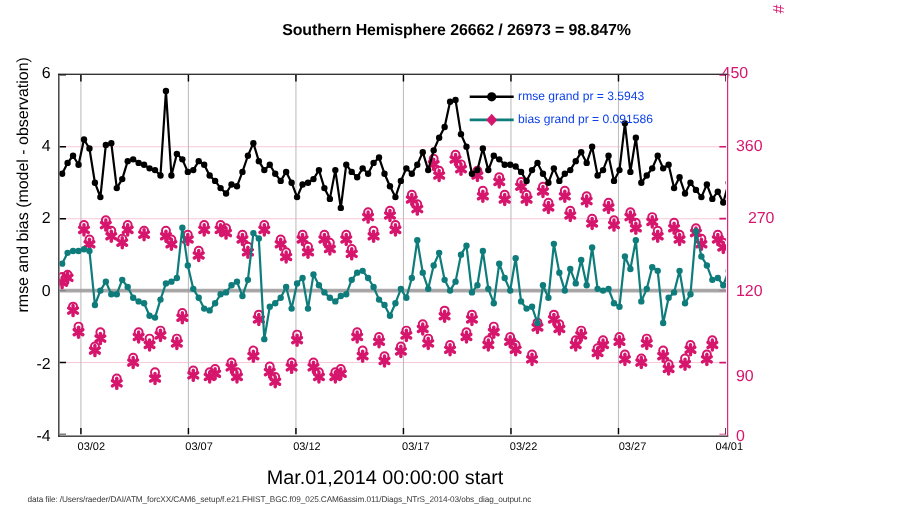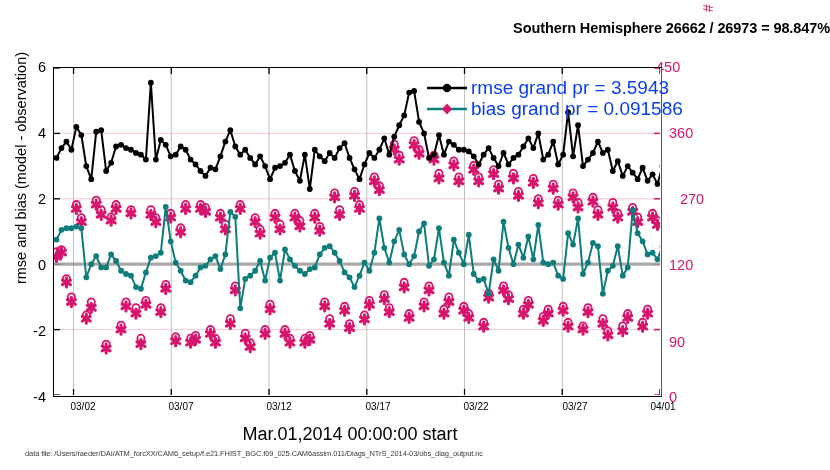--- a/index.html
+++ b/index.html
@@ -11,21 +11,21 @@
   }
   #root {
     position: relative;
     width: 830px; height: 470px;
     background: #ffffff;
   }
   .title-block {
     position: absolute;
     left: 0; top: 18px;
     width: 830px;
-    text-align: right;
+    text-align: center;
     font-size: 14.5px;
     font-weight: bold;
     color: #000000;
     line-height: 21px;
     letter-spacing: -0.1px;
   }
   .title-line2 { display: block; }
 
   
   #plot {
@@ -112,21 +112,21 @@
     background: #ffffff00;
     padding: 0;
   }
   .legend-row {
     display: flex;
     align-items: center;
     height: 21px;
   }
   .legend-sample { width: 44px; height: 18px; position: relative; }
   .legend-text {
-    font-size: 19px;
+    font-size: 11px;
     color: #0B3FE8;
     white-space: nowrap;
     margin-left: 2px;
   }
 </style>
 </head>
 <body>
 
 <div id="root">
 

